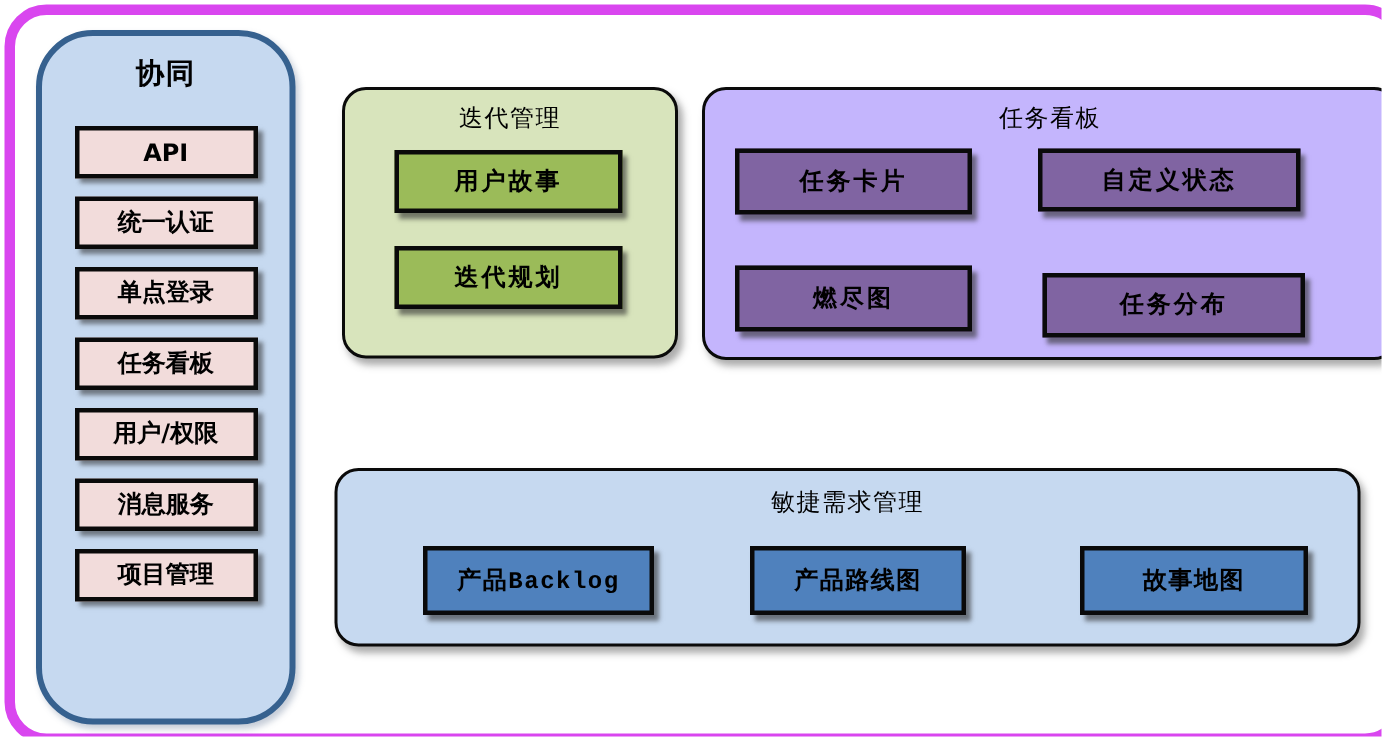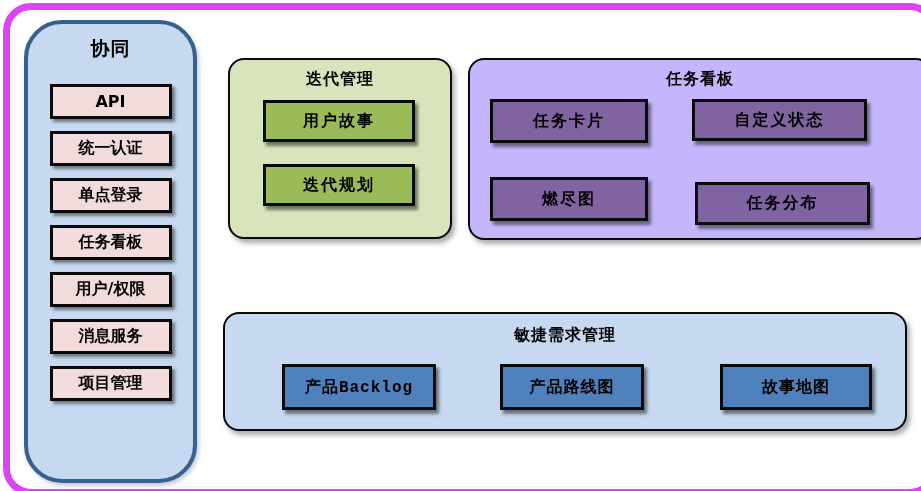--- a/index.html
+++ b/index.html
@@ -31,21 +31,21 @@
     font-size:16px;font-weight:bold;
     box-shadow:3px 3px 3px rgba(40,40,40,0.55);
   }
   
   .panel{
     position:absolute;border:2px solid #0a0a0a;box-sizing:border-box;
     border-radius:16px;box-shadow:3px 4px 5px rgba(90,90,90,0.5);
   }
   .panel-title{
     position:absolute;left:0;right:0;text-align:center;
-    font-size:16px;font-weight:bold;letter-spacing:1px;
+    font-size:16px;font-weight:normal;letter-spacing:1px;
   }
   .node{
     position:absolute;border:3px solid #0a0a0a;box-sizing:border-box;
     display:flex;align-items:center;justify-content:center;
     font-size:16px;font-weight:bold;letter-spacing:2px;
     box-shadow:3px 4px 3px rgba(45,45,45,0.6);
     font-family:Liberation Mono, monospace;
   }
   .panel-green{left:218px;top:48px;width:224px;height:181px;background:#d8e4bc;}
   .panel-green .node{background:#9bbb59;}

